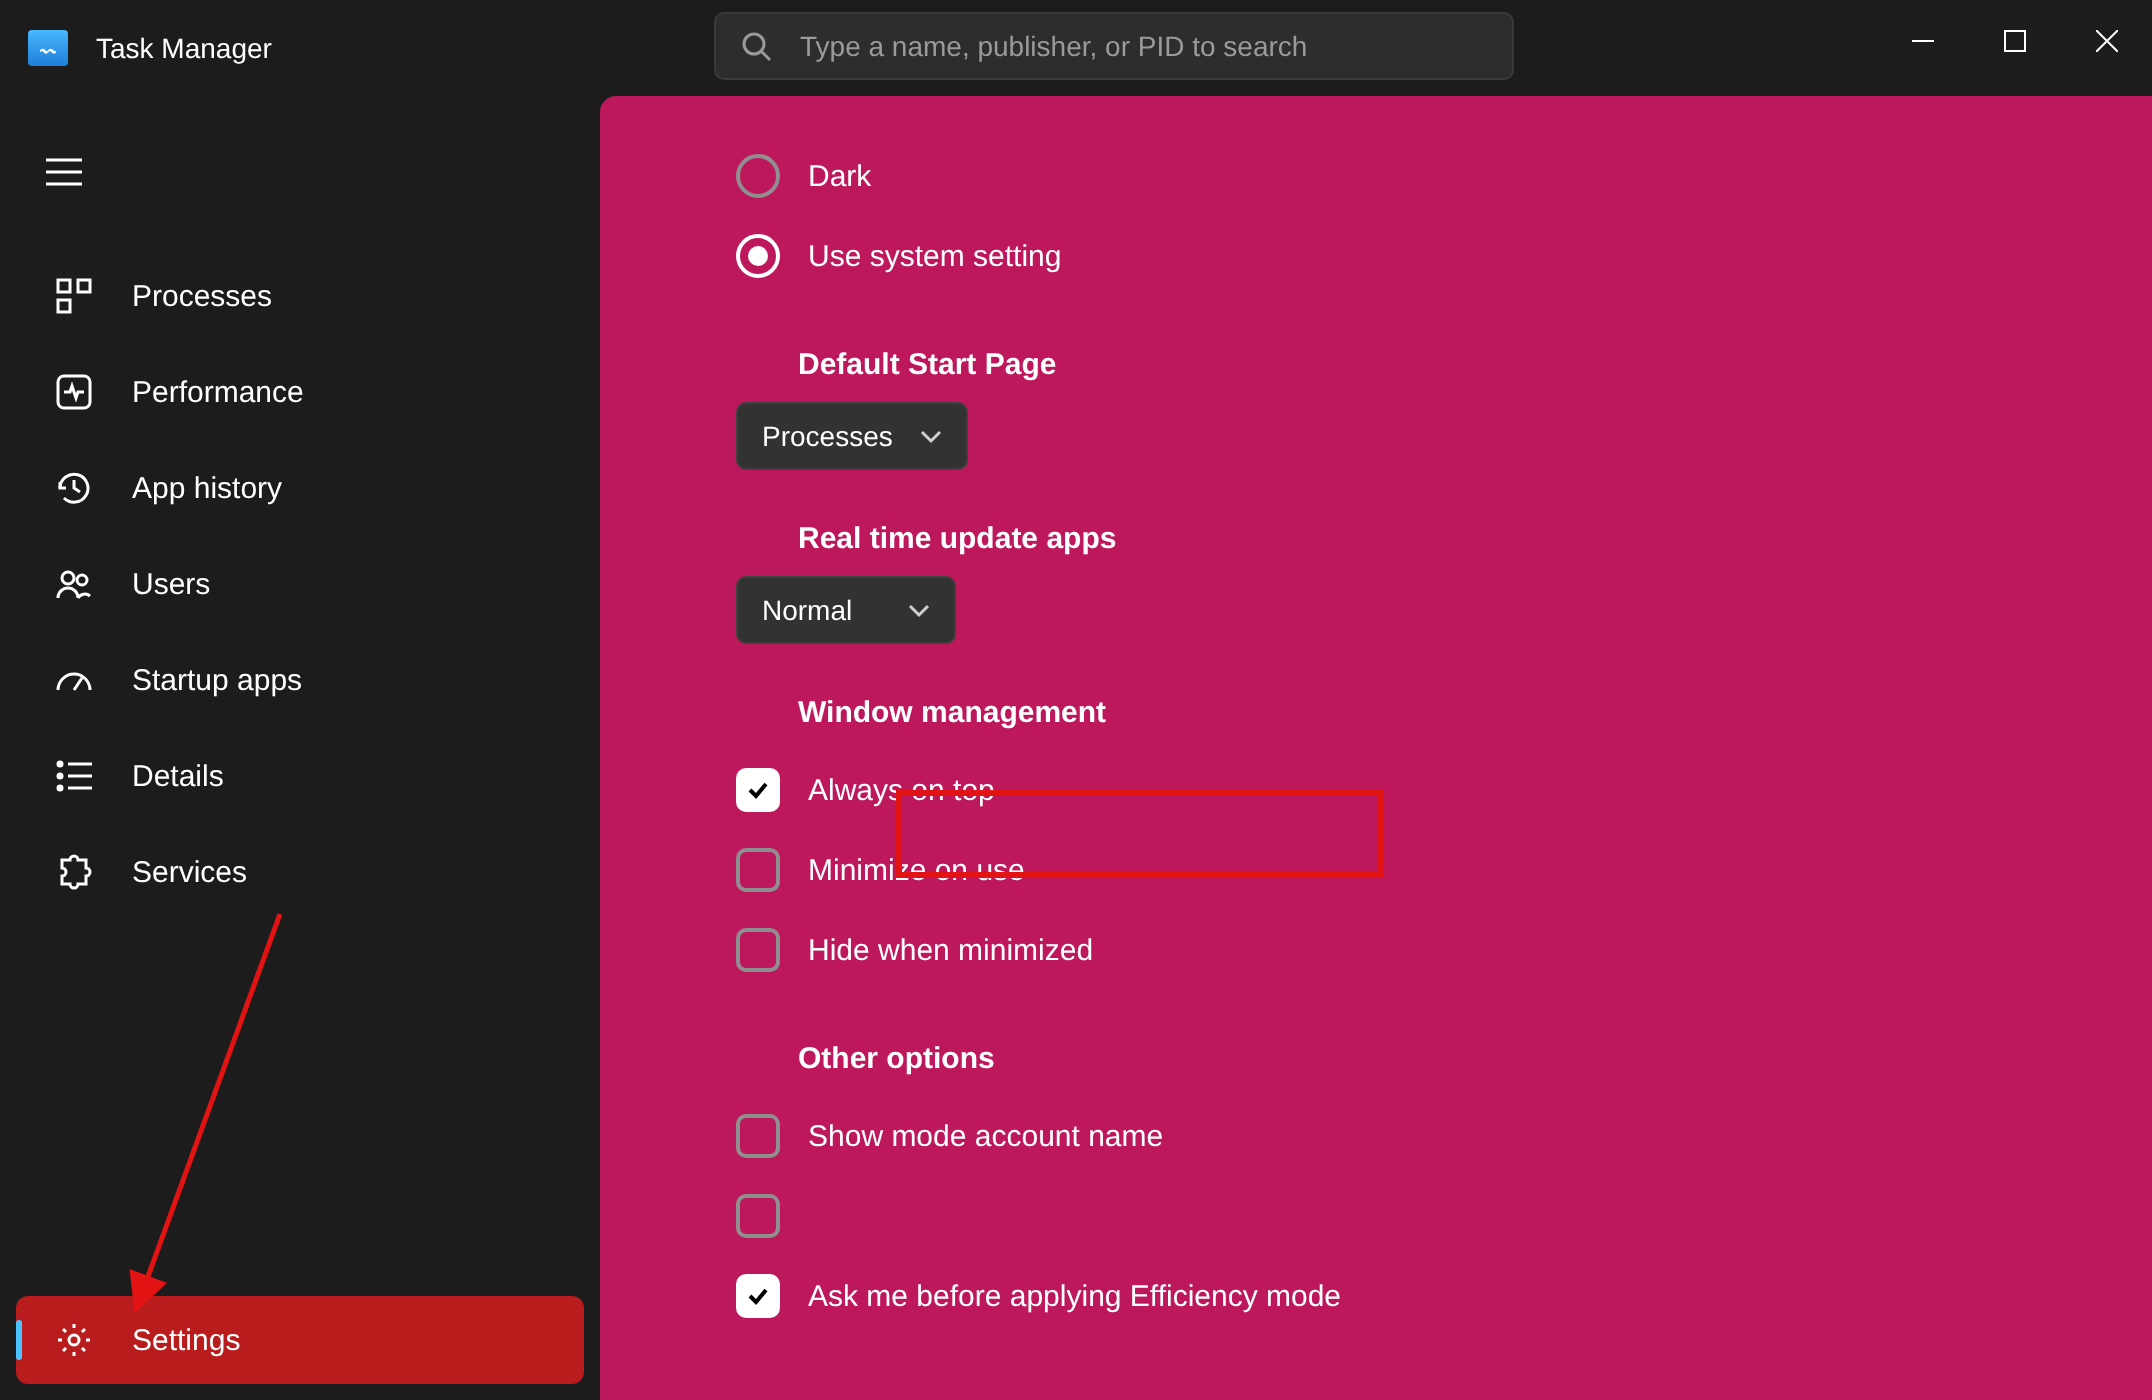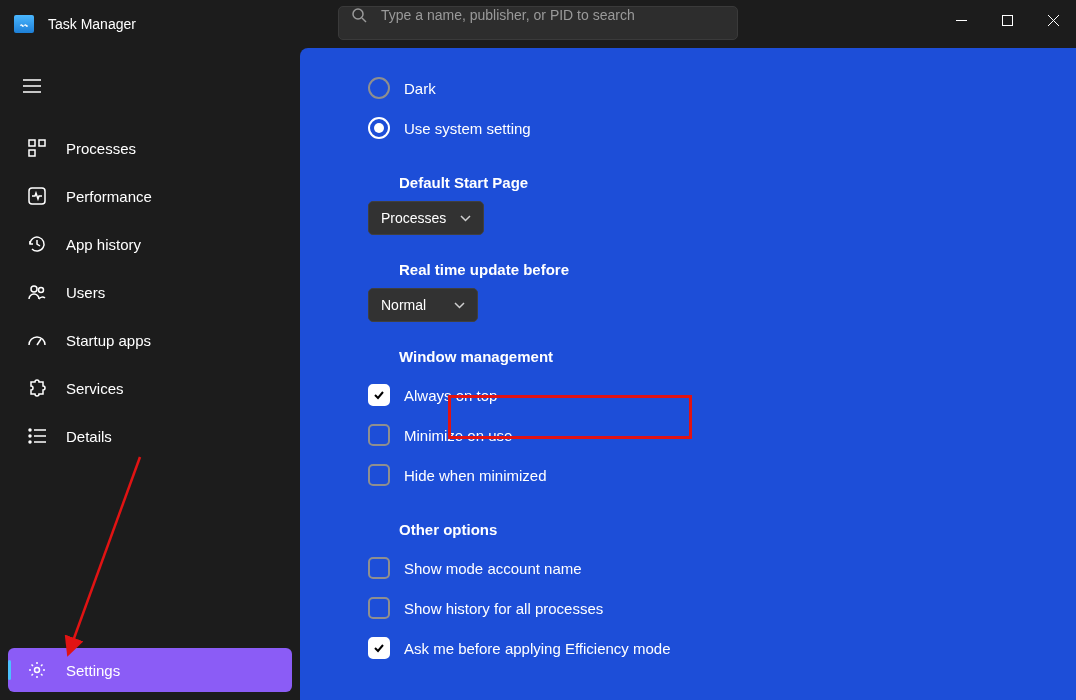--- a/index.html
+++ b/index.html
@@ -25,29 +25,29 @@
     border-radius: 2px;
     margin-right: 14px;
     display:flex;align-items:center;justify-content:center;
   }
   .app-icon span{font-size:8px;color:#fff;}
   .app-title { font-size: 14px; color: #ffffff; }
   .searchbox {
     margin-left: auto;
     margin-right: 0;
     position: absolute;
-    left: 338px;
+    left: 357px;
     top: 6px;
     width: 400px;
     height: 34px;
     background: #2d2d2d;
     border: 1px solid #3a3a3a;
     border-radius: 5px;
     display: flex;
-    align-items: flex-start;
+    align-items: center;
     padding: 0 12px;
     color: #9a9a9a;
     font-size: 14px;
   }
   .searchbox svg { margin-right: 14px; flex-shrink:0;}
   .wincontrols {
     position: absolute;
     right: 0; top: 0;
     height: 40px;
     display: flex;
@@ -81,34 +81,34 @@
     font-size: 15px;
     color: #ffffff;
   }
   .nav-item .icon {
     width: 22px;
     margin-right: 18px;
     display:flex;align-items:center;justify-content:center;
   }
   .sidebar-bottom { margin-top: auto; margin-bottom: 6px;}
   .nav-item.selected {
-    background: #8b5cf6;
+    background: #b91c1c;
     position: relative;
   }
   .nav-item.selected::before {
     content:"";
     position:absolute;
     left:0; top:12px; bottom:12px;
     width:3px;
     background:#4cc2ff;
     border-radius:2px;
   }
   .content-wrap {
     flex:1;
-    background: #1d4ed8;
+    background: #be185d;
     border-top-left-radius: 8px;
     margin-left: 0;
     position:relative;
     overflow:hidden;
   }
   .content {
     padding: 20px 0 0 68px;
     color:#ffffff;
   }
   .radio-row, .check-row {
@@ -245,38 +245,38 @@
       <span class="icon">
           <svg width="20" height="18" fill="none" stroke="#fff" stroke-width="1.5">
             <path d="M2 14 A8 8 0 0 1 18 14"></path>
             <path d="M10 14 L14 8"></path>
           </svg>
         </span>
       <span>Startup apps</span>
     </div>
     <div class="nav-item">
       <span class="icon">
-          <svg width="18" height="18" fill="none" stroke="#fff" stroke-width="1.5">
-            <path d="M3 6 L3 3 L7 3 A2 2 0 0 1 11 3 L15 3 L15 7 A2 2 0 0 1 15 11 L15 15 L11 15 A2 2 0 0 1 7 15 L3 15 L3 11 A2 2 0 0 0 3 7 Z"></path>
-          </svg>
-        </span>
-      <span>Services</span>
-    </div>
-    <div class="nav-item">
-      <span class="icon">
           <svg width="18" height="16" stroke="#fff" stroke-width="1.5">
             <circle cx="2" cy="2" r="1" fill="#fff"></circle>
             <line x1="6" y1="2" x2="18" y2="2"></line>
             <circle cx="2" cy="8" r="1" fill="#fff"></circle>
             <line x1="6" y1="8" x2="18" y2="8"></line>
             <circle cx="2" cy="14" r="1" fill="#fff"></circle>
             <line x1="6" y1="14" x2="18" y2="14"></line>
           </svg>
         </span>
       <span>Details</span>
+    </div>
+    <div class="nav-item">
+      <span class="icon">
+          <svg width="18" height="18" fill="none" stroke="#fff" stroke-width="1.5">
+            <path d="M3 6 L3 3 L7 3 A2 2 0 0 1 11 3 L15 3 L15 7 A2 2 0 0 1 15 11 L15 15 L11 15 A2 2 0 0 1 7 15 L3 15 L3 11 A2 2 0 0 0 3 7 Z"></path>
+          </svg>
+        </span>
+      <span>Services</span>
     </div>
 
     <div class="sidebar-bottom">
       <div class="nav-item selected">
         <span class="icon">
             <svg width="18" height="18" fill="none" stroke="#fff" stroke-width="1.5">
               <circle cx="9" cy="9" r="2.5"></circle>
               <path d="M9 1 L9 3 M9 15 L9 17 M1 9 L3 9 M15 9 L17 9 M3.5 3.5 L5 5 M13 13 L14.5 14.5 M14.5 3.5 L13 5 M5 13 L3.5 14.5"></path>
             </svg>
           </span>
@@ -299,21 +299,21 @@
       </div>
 
       <div class="section-title">Default Start Page</div>
       <div class="dropdown">
         <span>Processes</span>
         <svg width="11" height="7" fill="none" stroke="#cfcfcf" stroke-width="1.5">
             <path d="M1 1 L5.5 5.5 L10 1"></path>
           </svg>
       </div>
 
-      <div class="section-title">Real time update before</div>
+      <div class="section-title">Real time update apps</div>
       <div class="dropdown">
         <span>Normal</span>
         <svg width="11" height="7" fill="none" stroke="#cfcfcf" stroke-width="1.5">
             <path d="M1 1 L5.5 5.5 L10 1"></path>
           </svg>
       </div>
 
       <div class="section-title">Window management</div>
       <div class="check-row">
         <span class="checkbox checked">
@@ -332,21 +332,20 @@
         <span>Hide when minimized</span>
       </div>
 
       <div class="section-title">Other options</div>
       <div class="check-row">
         <span class="checkbox"></span>
         <span>Show mode account name</span>
       </div>
       <div class="check-row">
         <span class="checkbox"></span>
-        <span>Show history for all processes</span>
       </div>
       <div class="check-row">
         <span class="checkbox checked">
             <svg width="14" height="14" stroke="#000" stroke-width="2" fill="none">
               <path d="M3 7 L6 10 L11 4"></path>
             </svg>
           </span>
         <span>Ask me before applying Efficiency mode</span>
       </div>
     </div>

